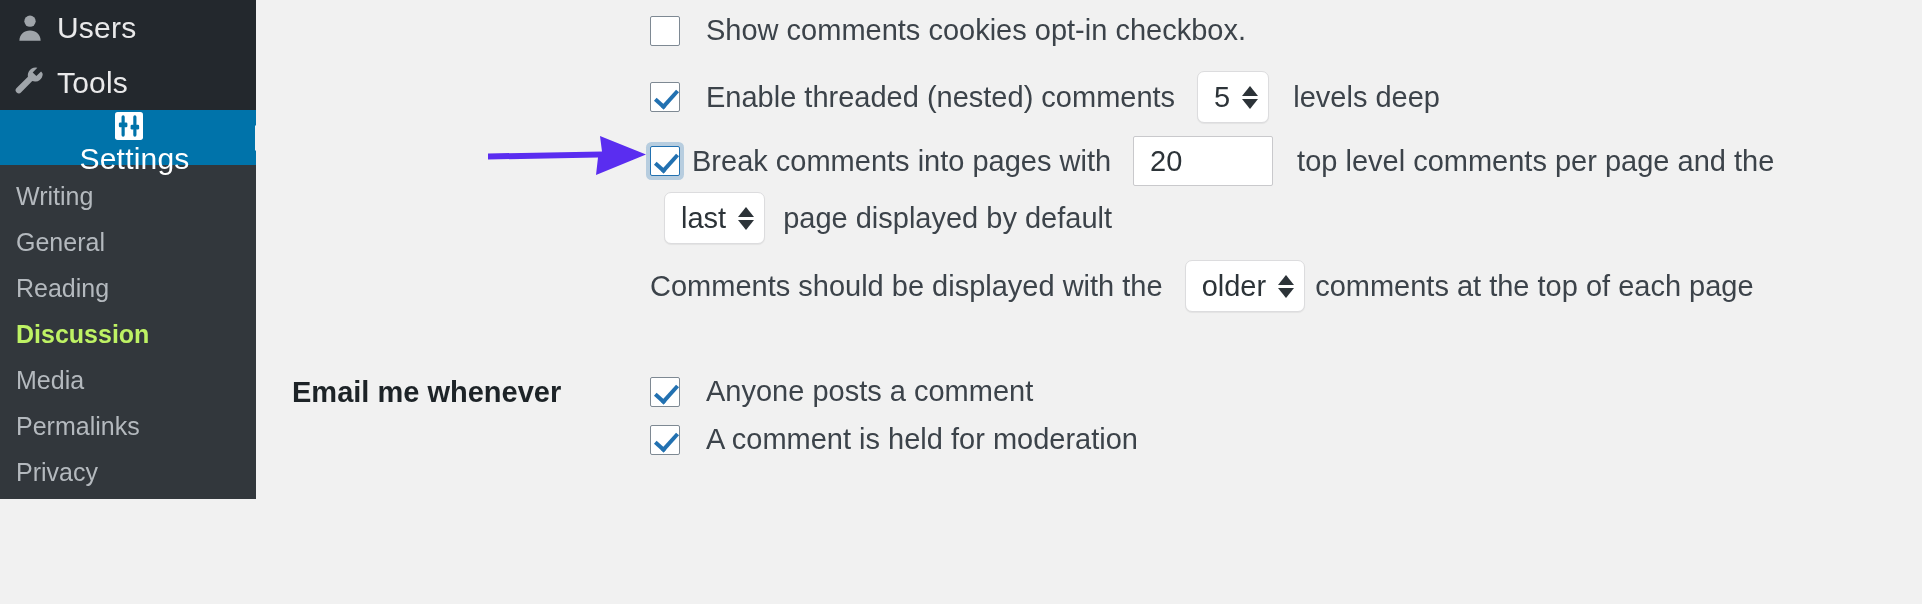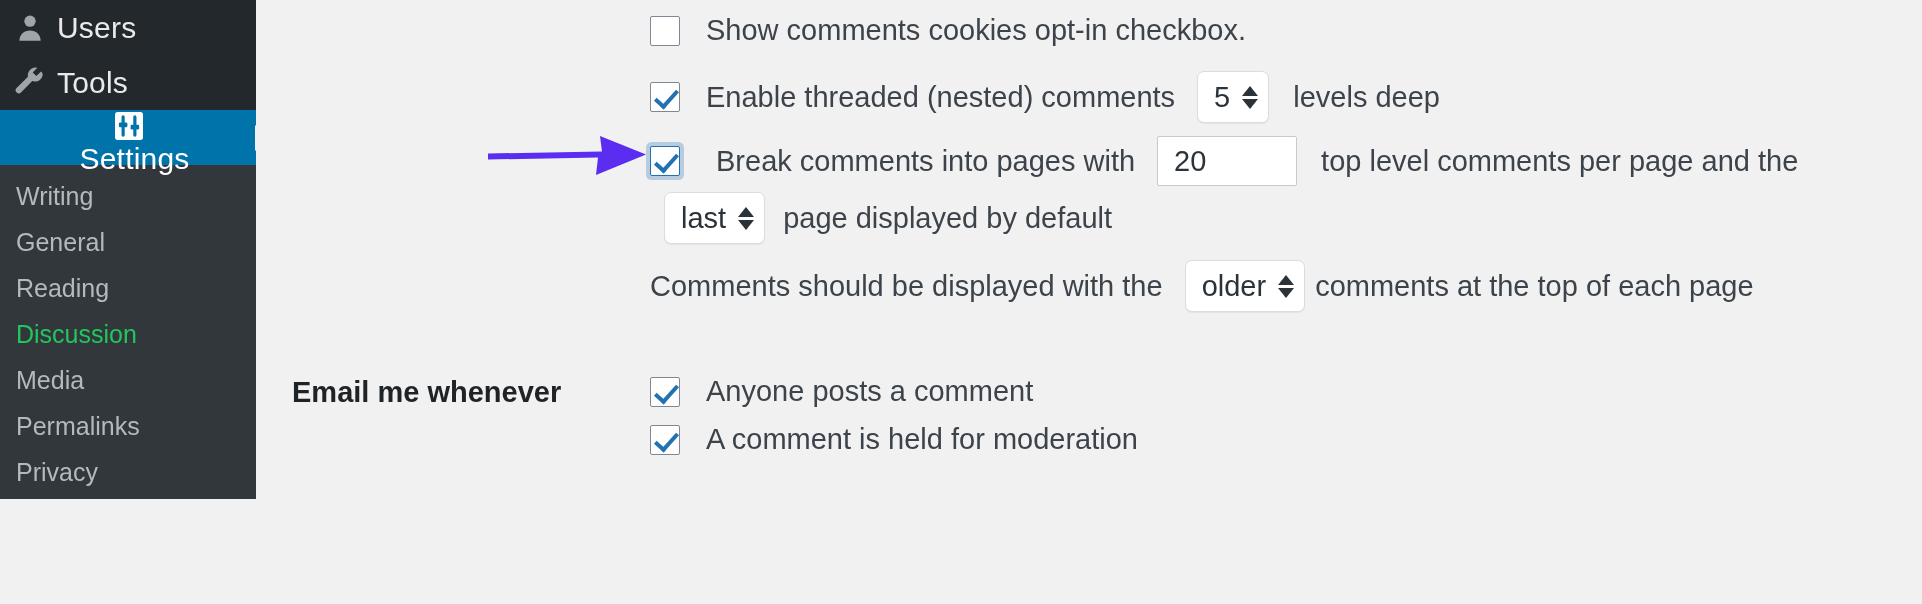--- a/index.html
+++ b/index.html
@@ -41,21 +41,21 @@
     border-bottom: 13px solid transparent;
     border-left: 13px solid #f1f1f1;
   }
   .submenu { background: #32373c; padding: 8px 0 4px 0; }
   .submenu-item {
     display: block;
     padding: 6px 0 6px 16px;
     height: 46px; line-height: 34px;
     color: #b4b9be; font-size: 25px;
   }
-  .submenu-item.current { color: #22c55e; font-weight: 400; }
+  .submenu-item.current { color: #bef264; font-weight: 700; }
 
   
   .content {
     position: absolute; left: 256px; top: 0; width: 1666px; height: 604px;
   }
 
   .row { position: absolute; display: flex; align-items: center; }
 
   .cbox {
     position: relative;
@@ -195,21 +195,21 @@
         <span class="sp-arrows">
             <i class="up"></i>
             <i class="down"></i>
           </span>
       </span>
       <span class="lbl" style="margin-left:24px;text-align:center;">levels deep</span>
     </div>
 
     <div class="row" style="left:394px; top:136px;">
       <span class="cbox checked focused"></span>
-      <span class="lbl" style="margin-left:36px;">Break comments into pages with</span>
+      <span class="lbl" style="margin-left:12px;">Break comments into pages with</span>
       <span class="textinput" style="margin-left:22px;">
         <span>20</span>
       </span>
       <span class="lbl" style="margin-left:24px;">top level comments per page and the</span>
     </div>
 
     <div class="row" style="left:388px; top:192px;padding-left:20px;">
       <span class="spinner">
         <span class="sp-val">last</span>
         <span class="sp-arrows">

